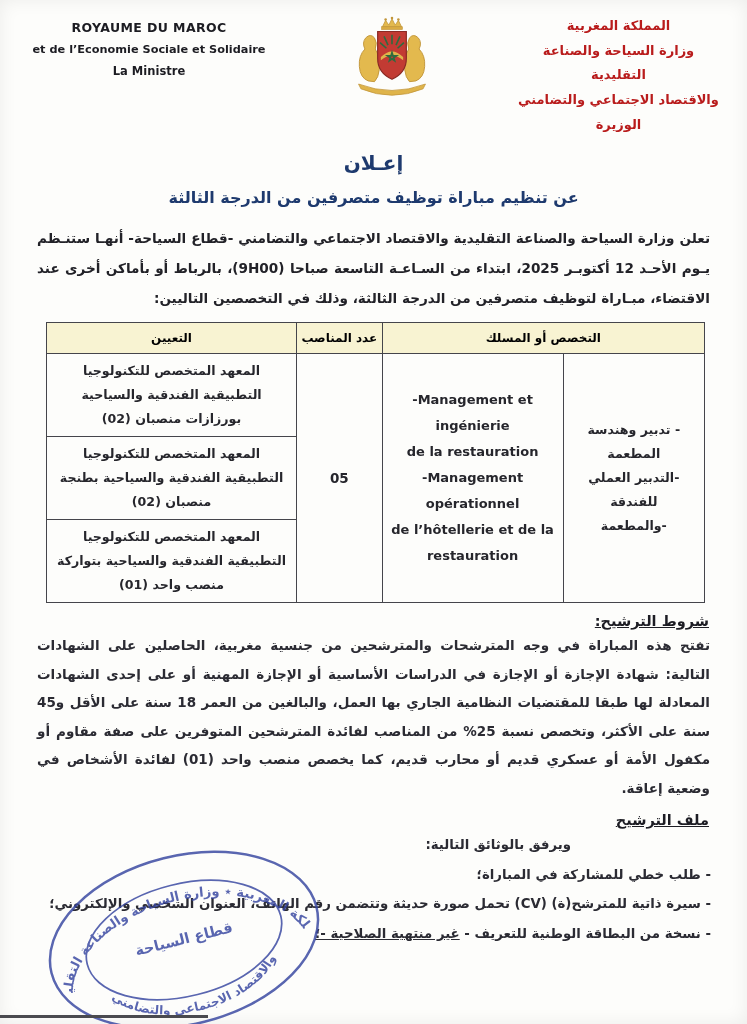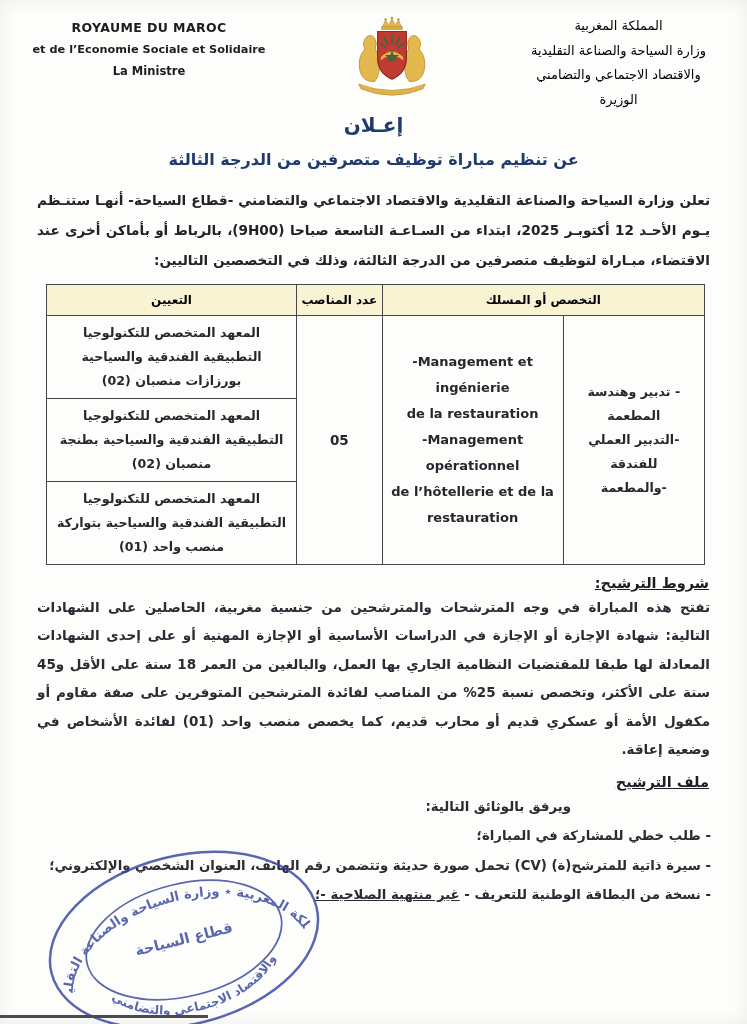--- a/index.html
+++ b/index.html
@@ -9,24 +9,24 @@
     background:#fdfdfb; overflow:hidden; color:#2b2b33;
     font-family:"DejaVu Sans", sans-serif;
     box-shadow: inset 0 0 18px rgba(0,0,0,0.07);
   }
   
   .header { display:flex; justify-content:space-between; align-items:flex-start; padding:14px 26px 0 30px; }
   .hdr-left { width:238px; text-align:center; font-weight:bold; color:#1c1c22; direction:ltr; padding-top:6px; }
   .hdr-left .l0 { font-size:12.5px; letter-spacing:.4px; margin-bottom:8px; }
   .hdr-left .l1, .hdr-left .l2 { font-size:11.3px; margin-bottom:8px; }
   .hdr-left .l3 { font-size:11.5px; }
-  .hdr-right { width:205px; text-align:center; direction:rtl; font-size:13px; font-weight:400; line-height:1.9; color:#000000; }
+  .hdr-right { width:205px; text-align:center; direction:rtl; font-size:13px; font-weight:700; line-height:1.9; color:#b91c1c; }
   .emblem-wrap { width:96px; height:86px; display:flex; justify-content:center; }
   
-  .title-block { text-align:center; color:#1e3a6e; }
+  .title-block { text-align:center; color:#1e3a6e; margin-top:14px; }
   .title { font-size:20px; font-weight:bold; letter-spacing:1px; }
   .subtitle { font-size:16px; font-weight:bold; margin-top:13px; }
   
   .intro {
     direction:rtl; text-align:justify; font-size:13.6px; font-weight:700;
     line-height:30px; margin:16px 37px 0 37px; color:#222228;
   }
   
   .table-wrap { margin:9px 42px 0 46px; }
   table { width:100%; border-collapse:collapse; direction:rtl; table-layout:fixed; }

